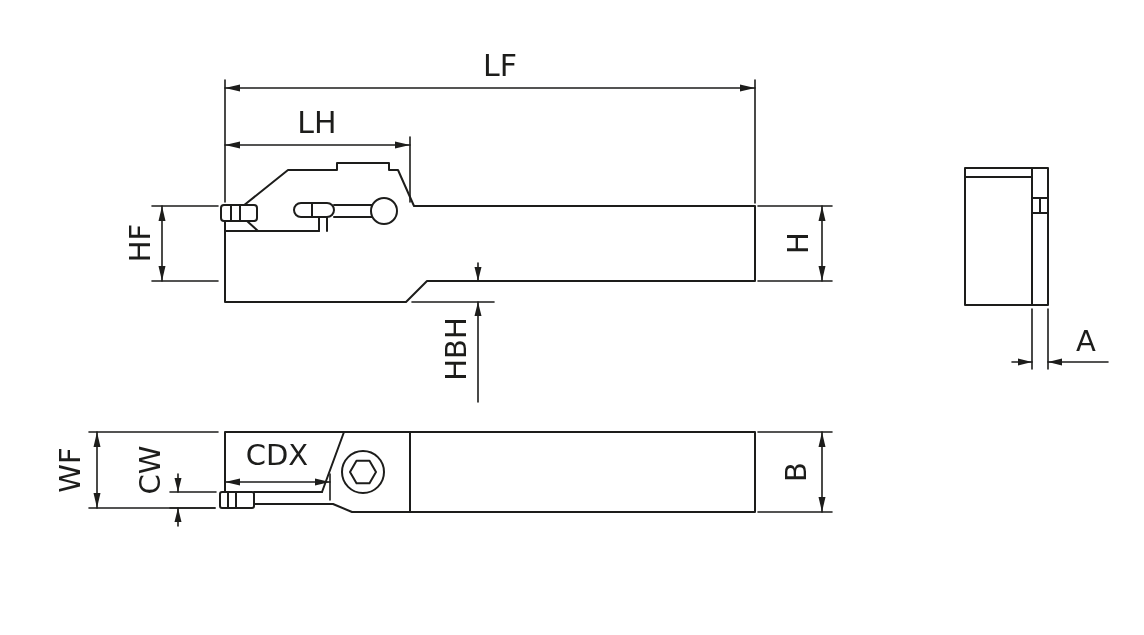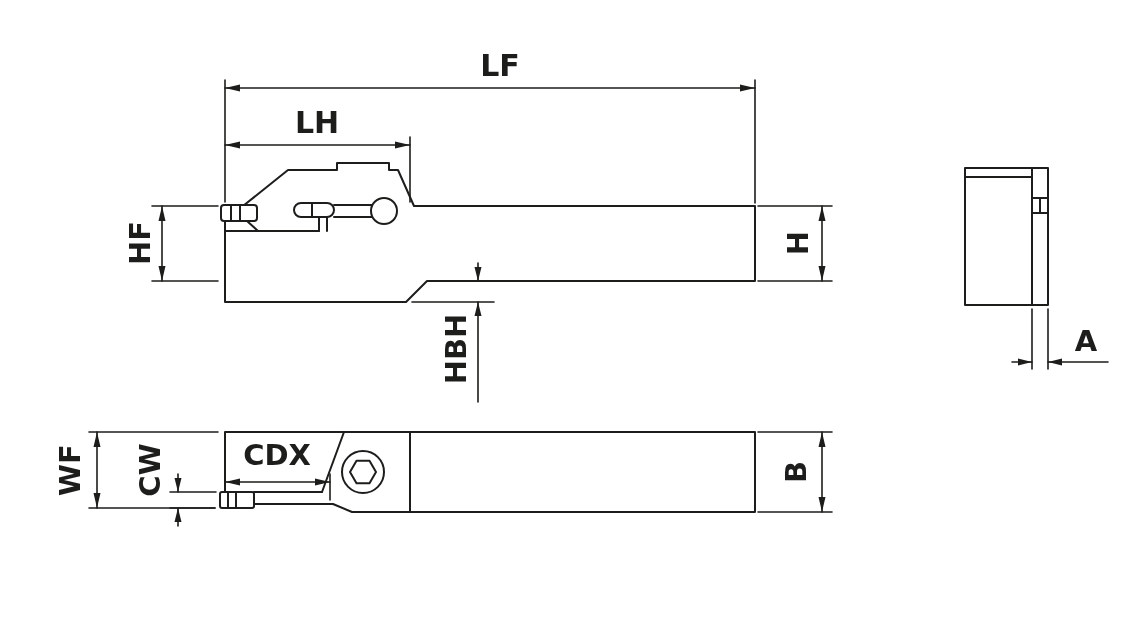--- a/index.html
+++ b/index.html
@@ -2,21 +2,20 @@
 <html><head>
 <meta charset="utf-8">
 <style>
   html,body{margin:0;padding:0;background:#ffffff;}
   .stage{
     position:relative;
     width:1144px;height:635px;
     background:#ffffff;
     font-family:"DejaVu Sans","Liberation Sans",sans-serif;
     overflow:hidden;
-    font-weight:bold;
   }
   svg{display:block;}
   .geo{stroke:#1d1d1b;stroke-width:2;fill:none;stroke-linejoin:round;stroke-linecap:round;}
   .fillw{fill:#ffffff;}
   .dl{stroke:#1d1d1b;stroke-width:1.6;fill:none;stroke-linecap:round;}
   .ah{fill:#1d1d1b;stroke:none;}
   .lbl{font-size:29px;fill:#1d1d1b;font-family:"DejaVu Sans","Liberation Sans",sans-serif;}
   .lbl-lg{font-size:30px;}
 </style>
 </head>

